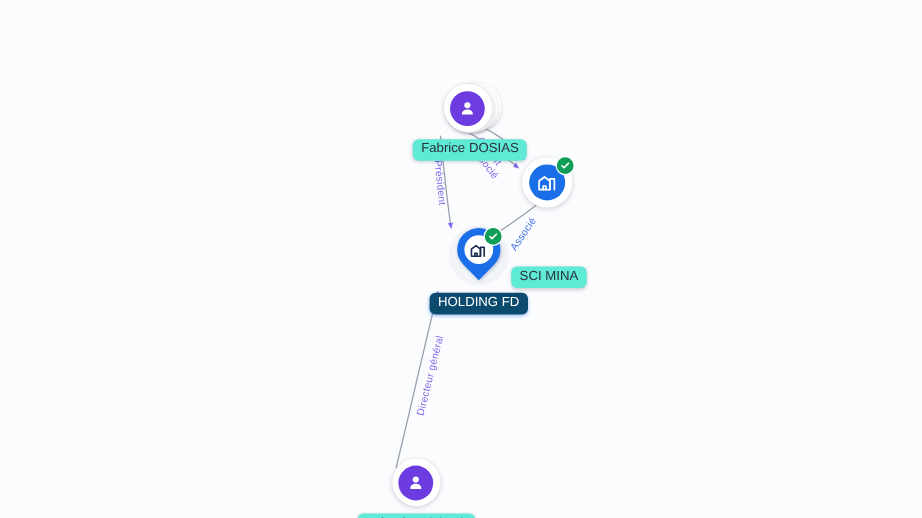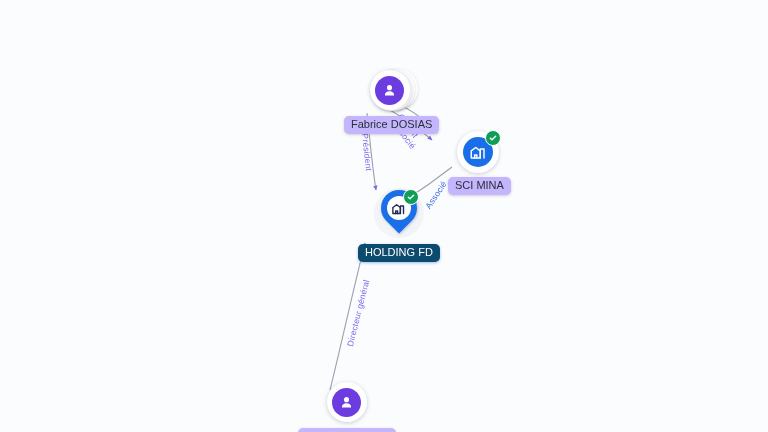--- a/index.html
+++ b/index.html
@@ -152,21 +152,21 @@
     justify-content: center;
     z-index: 6;
   }
   .badge svg { display: block; }
 
   
   .label-pill {
     margin-top: 2px;
     padding: 2px 7px 3px 7px;
     border-radius: 5px;
-    background: #c4b5fd;
+    background: #5eead4;
     box-shadow: 0 1px 3px rgba(60,64,80,0.24);
     font-size: 11px;
     color: #2a2f3a;
     white-space: nowrap;
     line-height: 13px;
   }
   .label-pill.accent {
     background: #0c4a6e;
     color: #ffffff;
     font-weight: 500;
@@ -230,21 +230,21 @@
           <svg width="17" height="17" viewBox="0 0 24 24" fill="#ffffff">
             <circle cx="12" cy="8" r="3.6"></circle>
             <path d="M12 13c-3.6 0-6.4 2.2-6.4 4.9V19h12.8v-1.1C18.4 15.2 15.6 13 12 13z"></path>
           </svg>
         </div>
       </div>
     </div>
     <div class="label-pill">Fabrice DOSIAS</div>
   </div>
 
-  <div class="node" style="left:448px; top:131px;">
+  <div class="node" style="left:426px; top:131px;gap:45px;">
     <div class="co-wrap">
       <div class="co-halo">
         <div class="co-circle">
           <svg width="18" height="18" viewBox="0 0 24 24" fill="none" stroke="#ffffff" stroke-width="1.9" stroke-linecap="round" stroke-linejoin="round">
             <path d="M3 20V10.5L9 6l6 4.5V20z"></path>
             <path d="M15 20V8h5v12"></path>
             <path d="M7.5 20v-4h3v4"></path>
           </svg>
         </div>
       </div>

